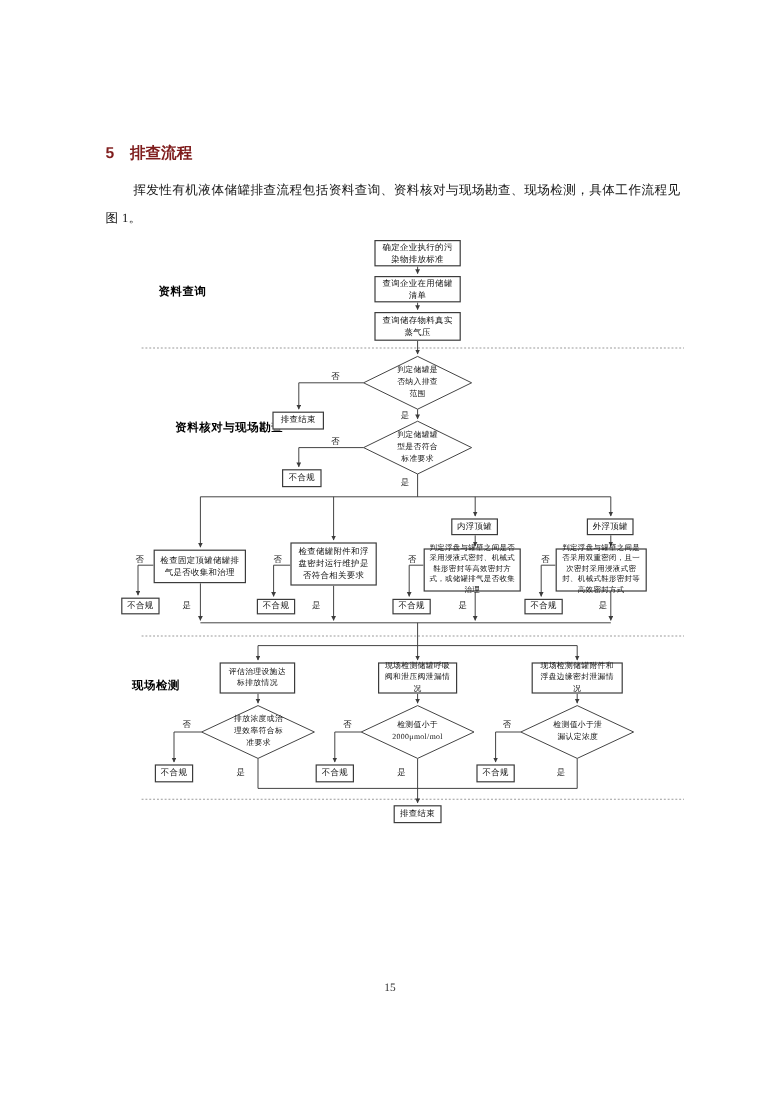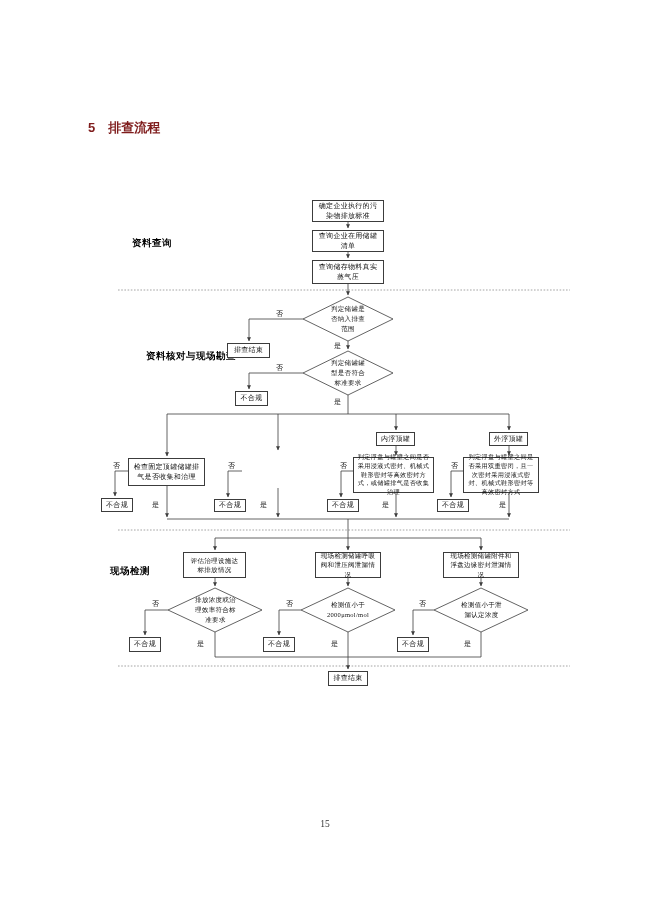--- a/index.html
+++ b/index.html
@@ -26,20 +26,21 @@
   .seclbl{position:absolute;font-weight:bold;font-size:9.5px;color:#000;
           font-family:"Liberation Sans","DejaVu Sans",sans-serif;letter-spacing:0.5px;}
 </style>
 </head>
 <body>
 
 <div class="page">
 
   <div class="heading">5　排查流程</div>
 
+  <div class="para" style="top:148px;">挥发性有机液体储罐排查流程包括资料查询、资料核对与现场勘查、现场检测，具体工作流程见图 1。</div>
 
   <div class="chart">
     <svg width="650" height="500" viewBox="0 0 650 500">
       <defs>
         <marker id="ah" markerWidth="6" markerHeight="6" refX="4.6" refY="2.5" orient="auto">
           <path d="M0,0 L5,2.5 L0,5 Z" fill="#3c3c3c"></path>
         </marker>
       </defs>
       <g stroke="#9a9a9a" stroke-width="0.9" stroke-dasharray="1.6 1.6">
         <line x1="118" y1="95" x2="570" y2="95"></line>
@@ -103,20 +104,21 @@
     <div class="node node-top" style="left:312px;top:5px;width:72px;height:22px;">确定企业执行的污染物排放标准</div>
     <div class="node node-top" style="left:312px;top:35px;width:72px;height:22px;">查询企业在用储罐清单</div>
     <div class="node node-top" style="left:312px;top:65px;width:72px;height:24px;">查询储存物料真实蒸气压</div>
 
     <div class="dtext" style="left:329px;top:107px;width:38px;height:34px;">判定储罐是否纳入排查范围</div>
     <div class="node node-sm" style="left:227px;top:148px;width:43px;height:15px;">排查结束</div>
     <div class="dtext" style="left:329px;top:161px;width:38px;height:34px;">判定储罐罐型是否符合标准要求</div>
     <div class="node node-sm" style="left:235px;top:196px;width:33px;height:15px;">不合规</div>
 
     <div class="node" style="left:128px;top:263px;width:77px;height:28px;font-size:7px;">检查固定顶罐储罐排气是否收集和治理</div>
+    <div class="node" style="left:242px;top:257px;width:72px;height:36px;font-size:7px;">检查储罐附件和浮盘密封运行维护是否符合相关要求</div>
     <div class="node node-sm" style="left:376px;top:237px;width:39px;height:14px;">内浮顶罐</div>
     <div class="node node-sm" style="left:489px;top:237px;width:39px;height:14px;">外浮顶罐</div>
     <div class="node node-tiny" style="left:353px;top:262px;width:81px;height:36px;">判定浮盘与罐壁之间是否采用浸液式密封、机械式鞋形密封等高效密封方式，或储罐排气是否收集治理</div>
     <div class="node node-tiny" style="left:463px;top:262px;width:76px;height:36px;">判定浮盘与罐壁之间是否采用双重密闭，且一次密封采用浸液式密封、机械式鞋形密封等高效密封方式</div>
 
     <div class="node node-sm" style="left:101px;top:303px;width:32px;height:14px;">不合规</div>
     <div class="node node-sm" style="left:214px;top:304px;width:32px;height:13px;">不合规</div>
     <div class="node node-sm" style="left:327px;top:304px;width:32px;height:13px;">不合规</div>
     <div class="node node-sm" style="left:437px;top:304px;width:32px;height:13px;">不合规</div>
 

